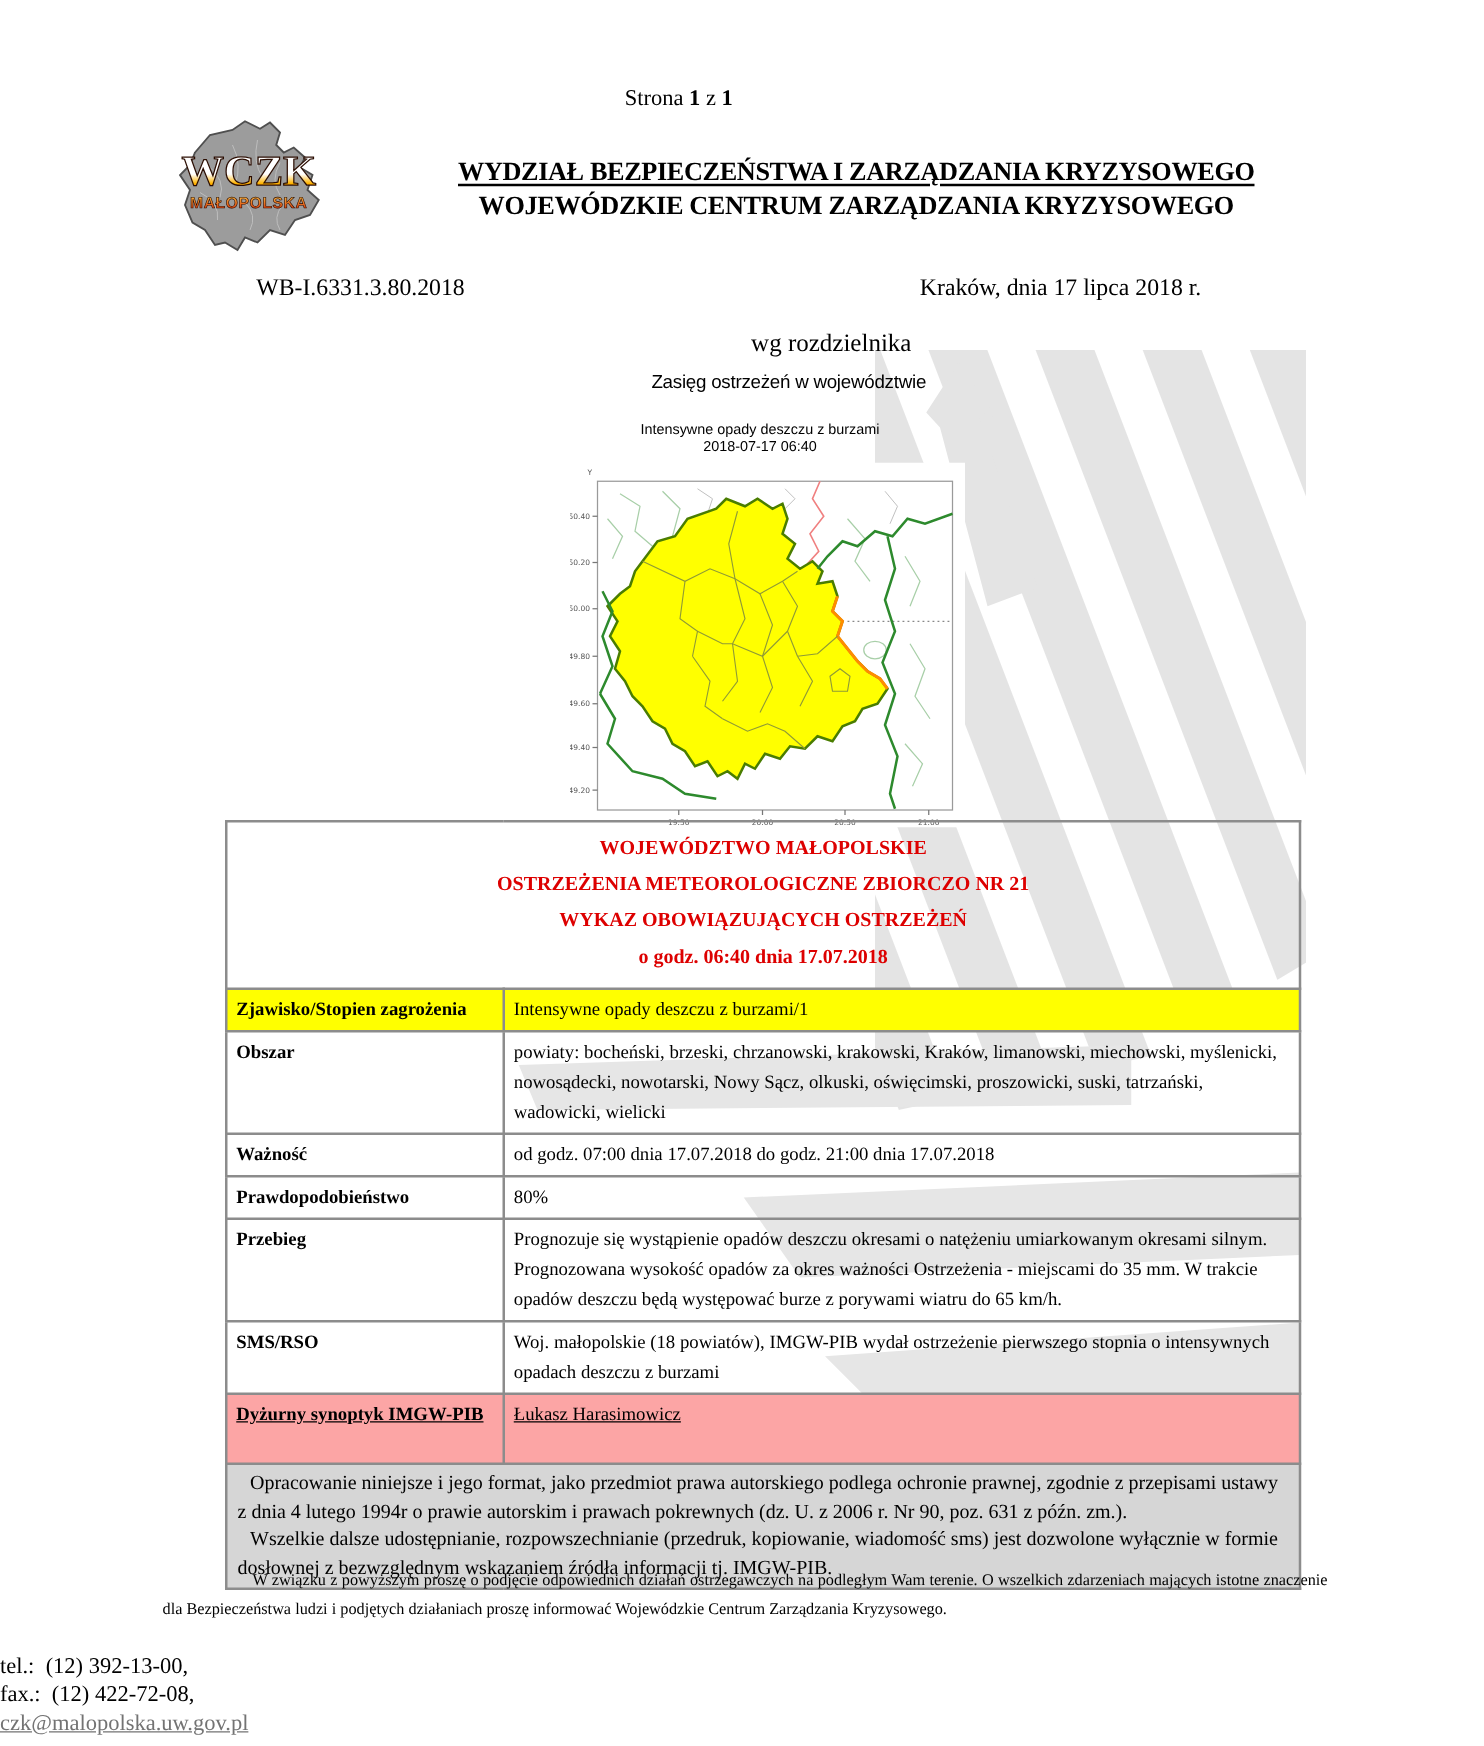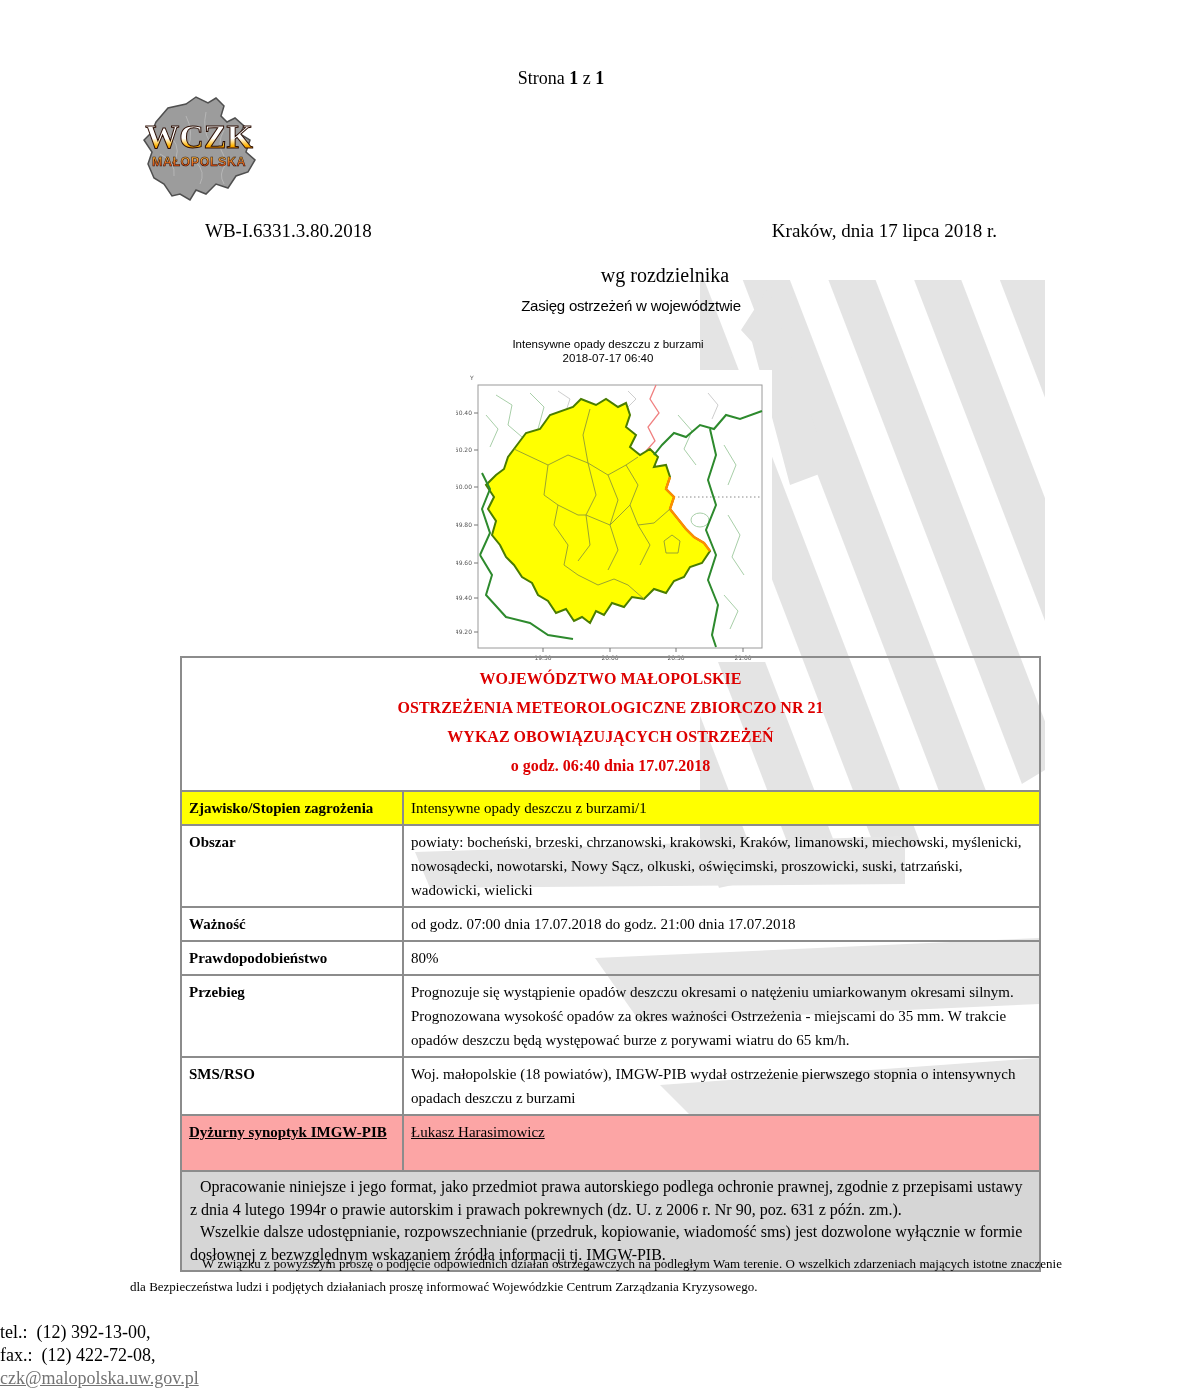--- a/index.html
+++ b/index.html
@@ -1,17 +1,17 @@
 <!DOCTYPE html>
 <html><head>
 <meta charset="utf-8">
 <style>
   html,body{margin:0;padding:0;background:#ffffff;}
   .page{position:relative;width:1086px;height:1397px;background:#ffffff;overflow:hidden;
-        font-family:"Liberation Serif", serif;color:#000;padding-left:36px;}
+        font-family:"Liberation Serif", serif;color:#000;}
   .abs{position:absolute;}
 
   
   .watermark{position:absolute;left:400px;top:280px;width:660px;height:965px;pointer-events:none;}
 
   
   .strona{left:0;top:68px;width:100%;text-align:center;font-size:18px;}
   .org-block{left:300px;top:124px;width:770px;text-align:center;font-weight:bold;font-size:21px;line-height:27px;}
   .org-line1{text-decoration:underline;text-decoration-thickness:2px;text-underline-offset:3px;letter-spacing:-0.3px;}
   .org-line2{letter-spacing:-0.3px;}
@@ -87,20 +87,24 @@
         <stop offset="0" stop-color="#ffd24a"></stop>
           <stop offset="1" stop-color="#d42300"></stop>
       </linearGradient>
     </defs>
     <path d="M20,30 L32,16 L50,12 L60,5 L72,11 L80,6 L88,14 L85,24 L91,30 L99,26 L108,34 L104,42 L114,48 L110,60 L119,68 L112,80 L100,84 L92,96 L80,92 L70,102 L60,98 L54,108 L44,102 L36,104 L28,92 L18,86 L12,72 L16,60 L8,48 L16,40 Z" fill="#9c9c9c" stroke="#4f4f4f" stroke-width="1.5"></path>
     <path d="M30,40 Q45,52 40,66 M50,24 Q58,40 52,56 M70,20 Q66,38 74,50 M88,38 Q80,52 88,64 M24,62 Q40,70 38,84 M60,70 Q70,80 64,92 M90,72 Q82,82 88,92" fill="none" stroke="#bdbdbd" stroke-width="0.8"></path>
     <text x="63" y="56" text-anchor="middle" font-family="Liberation Serif, serif" font-weight="bold" font-size="34" fill="url(#lgW)" stroke="#2a0c00" stroke-width="1">WCZK</text>
     <text x="63" y="74" text-anchor="middle" font-family="Liberation Sans, sans-serif" font-weight="bold" font-size="12.5" fill="url(#lgM)" stroke="#2a0c00" stroke-width="0.5" letter-spacing="0.5">MAŁOPOLSKA</text>
   </svg>
 
+  <div class="abs org-block">
+    <div class="org-line1">WYDZIAŁ BEZPIECZEŃSTWA I ZARZĄDZANIA KRYZYSOWEGO</div>
+    <div class="org-line2">WOJEWÓDZKIE CENTRUM ZARZĄDZANIA KRYZYSOWEGO</div>
+  </div>
 
   <div class="abs ref-number">WB-I.6331.3.80.2018</div>
   <div class="abs place-date">Kraków, dnia 17 lipca 2018 r.</div>
 
   <div class="abs map-title">Zasięg ostrzeżeń w województwie</div>
 
   <div class="abs distribution">wg rozdzielnika</div>
   <div class="abs map-sub">
     <div>Intensywne opady deszczu z burzami</div>
     <div>2018-07-17 06:40</div>

